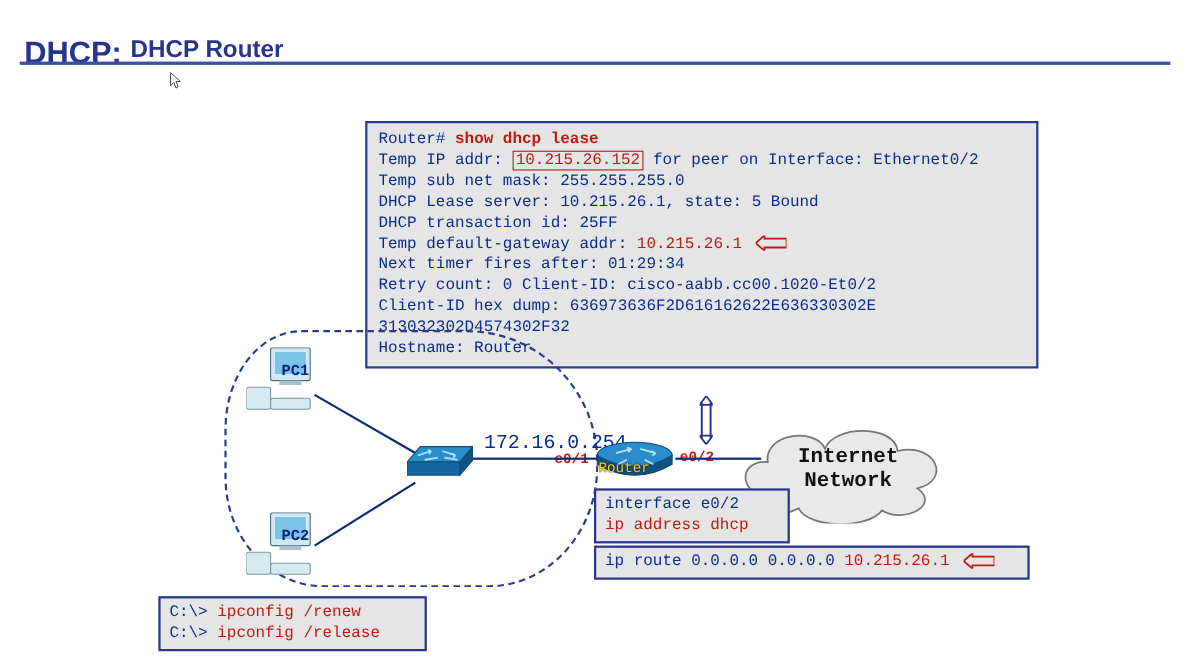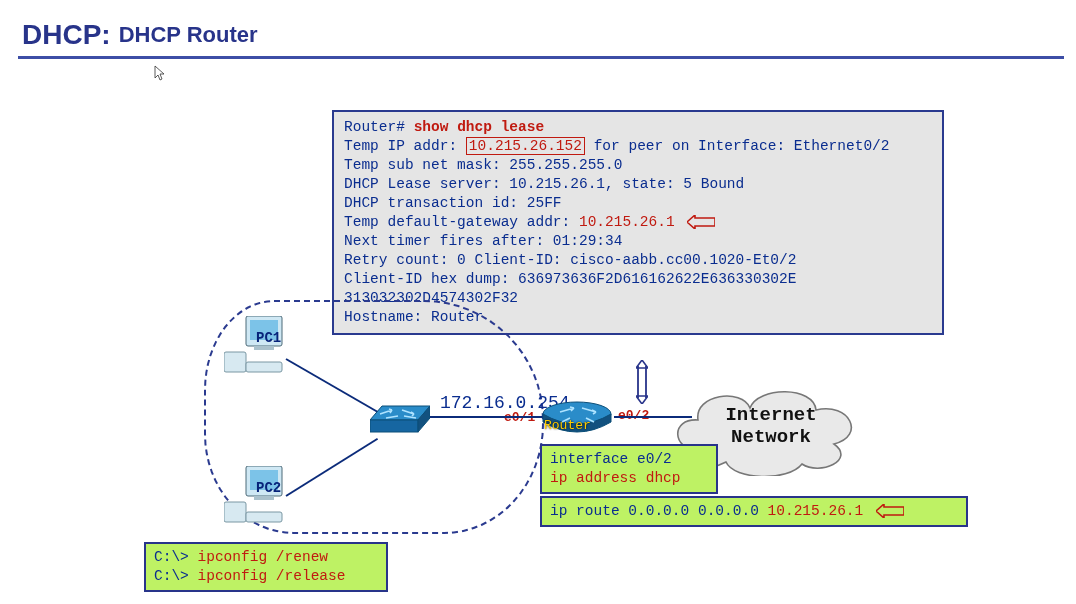--- a/index.html
+++ b/index.html
@@ -6,22 +6,22 @@
   body {
     font-family: Arial, sans-serif;
     background: #fff;
     width: 1076px;
     height: 604px;
     overflow: hidden;
     position: relative;
   }
   .title-row {
     position: absolute;
-    left: 22px; top: 19px;
-    display: flex; align-items: center; gap: 8px;
+    left: 22px; top: 32px;
+    display: flex; align-items: flex-start; gap: 8px;
   }
   .title-main { color: #28348a; font-size: 28px; font-weight: bold; }
   .title-sub  { color: #28348a; font-size: 22px; font-weight: 600; }
   .hr {
     position: absolute;
     left: 18px; right: 12px; top: 56px;
     height: 3px; background: #3d4ea6;
   }
   .cursor {
     position: absolute; left: 154px; top: 65px;
@@ -125,21 +125,21 @@
     font-size: 19px;
     color: #111;
     text-align: center;
     line-height: 22px;
     width: 110px;
   }
 
   .cfgbox {
     position: absolute;
     border: 2px solid #28348a;
-    background: #bef264;
+    background: #e5e5e5;
     font-family: "Courier New", monospace;
     font-size: 14.5px;
     color: #0a2d8f;
     padding: 4px 8px;
     line-height: 19px;
   }
   .cfgbox .red { color: #c01a10; font-weight: normal; }
 
   .pc-line { position: absolute; background: #0b2b7a; height: 2px; transform-origin: left center; }
   .hline { position: absolute; background: #0b2b7a; height: 2px; }
@@ -267,21 +267,21 @@
 <div class="cloud-text">
   <span>Internet</span><br>
   <span>Network</span>
 </div>
 
 <div class="cfgbox" style="left:540px; top:444px; width:178px">
   <div>interface e0/2</div>
   <div class="red"> ip address dhcp</div>
 </div>
 
-<div class="cfgbox" style="left:540px; top:496px; width:428px">
+<div class="cfgbox" style="left:540px; top:496px; width:396px">
   <span>ip route  0.0.0.0  0.0.0.0  </span><span class="red">10.215.26.1</span>
   <span class="left-arrow">
     <svg viewBox="0 0 28 14">
         <path d="M28 3 L8 3 L8 0 L0 7 L8 14 L8 11 L28 11 Z" fill="none" stroke="#c01a10" stroke-width="1.6"></path>
       </svg>
   </span>
 </div>
 
 <div class="cfgbox" style="left:144px; top:542px; width:244px">
   <div>

